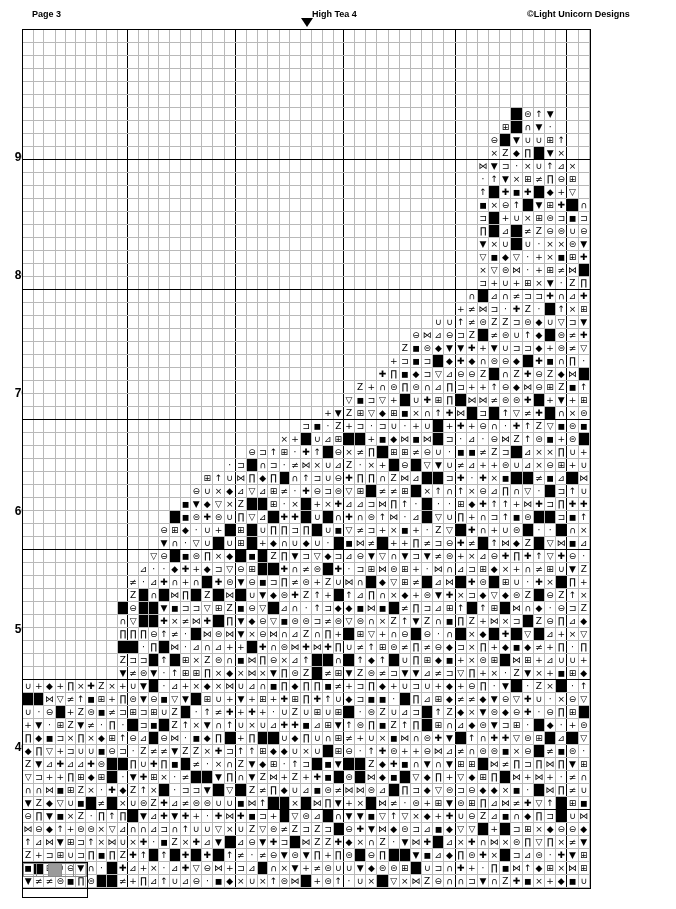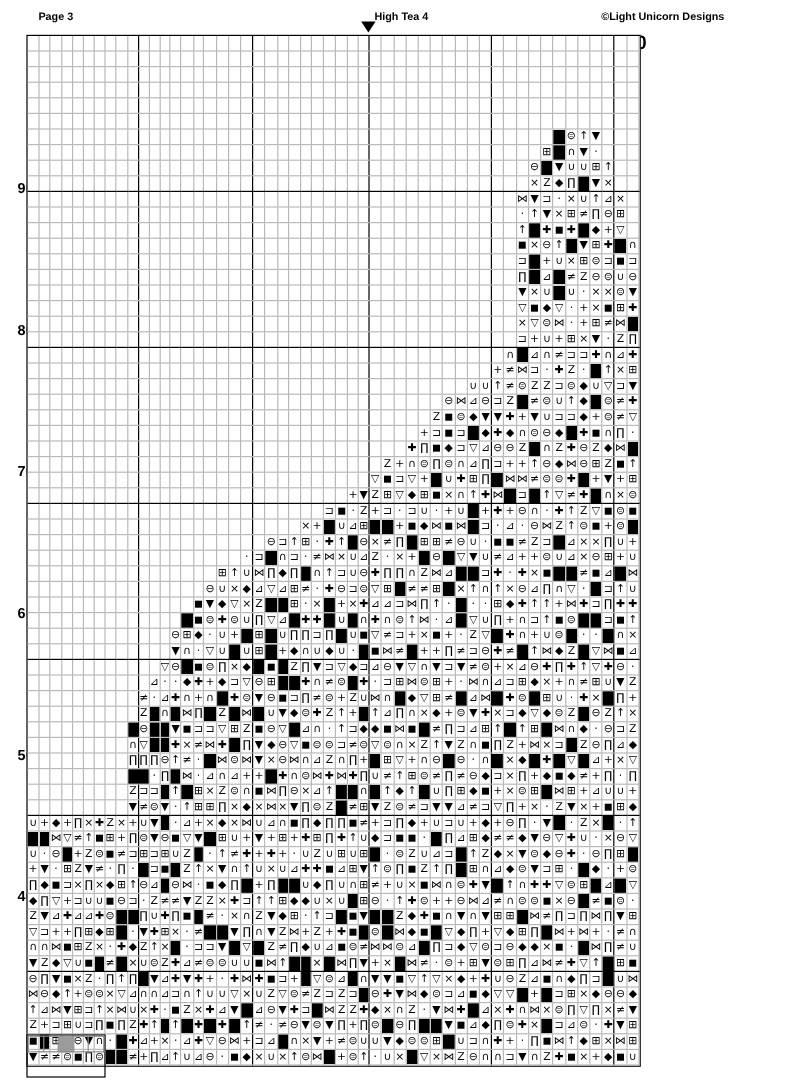--- a/index.html
+++ b/index.html
@@ -10,36 +10,36 @@
   body {
     width: 676px;
     height: 909px;
     font-family: "Liberation Sans", sans-serif;
     color: #000000;
     position: relative;
     overflow: hidden;
   }
   #page {
     position: relative;
-    width: 534px;
+    width: 591px;
     height: 909px;
   }
 
   
   .hdr {
     position: absolute;
     top: 9px;
     font-size: 9px;
     font-weight: bold;
     white-space: nowrap;
     line-height: 11px;
   }
   #hdr-page   { left: 32px; }
   #hdr-title  { left: 312px; }
-  #hdr-copy   { left: 501px; }
+  #hdr-copy   { left: 527px; }
   #copy-mark  { font-size: 9px; }
 
   
   .colnum {
     position: absolute;
     font-size: 16px;
     font-weight: bold;
     top: 28px;
     white-space: nowrap;
   }

